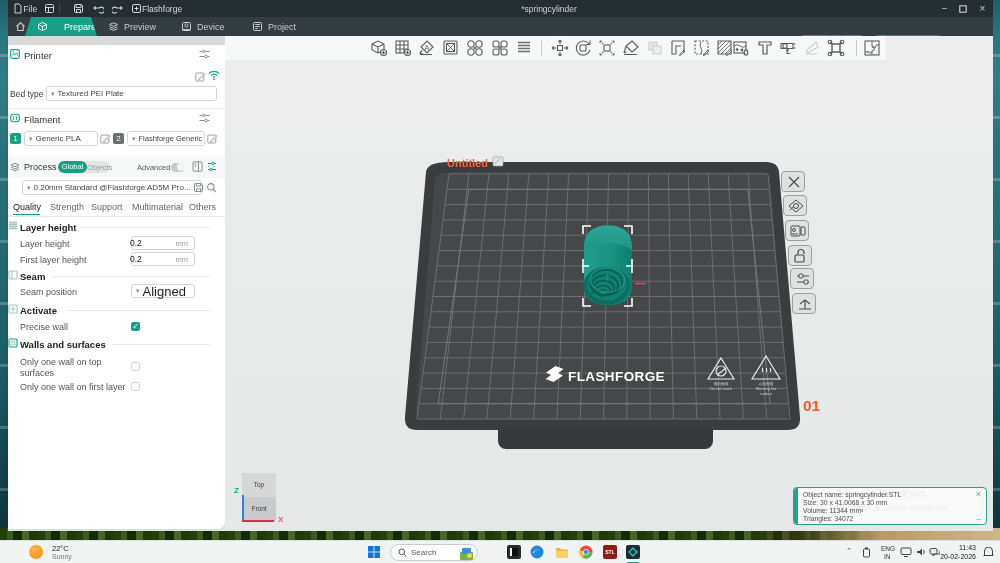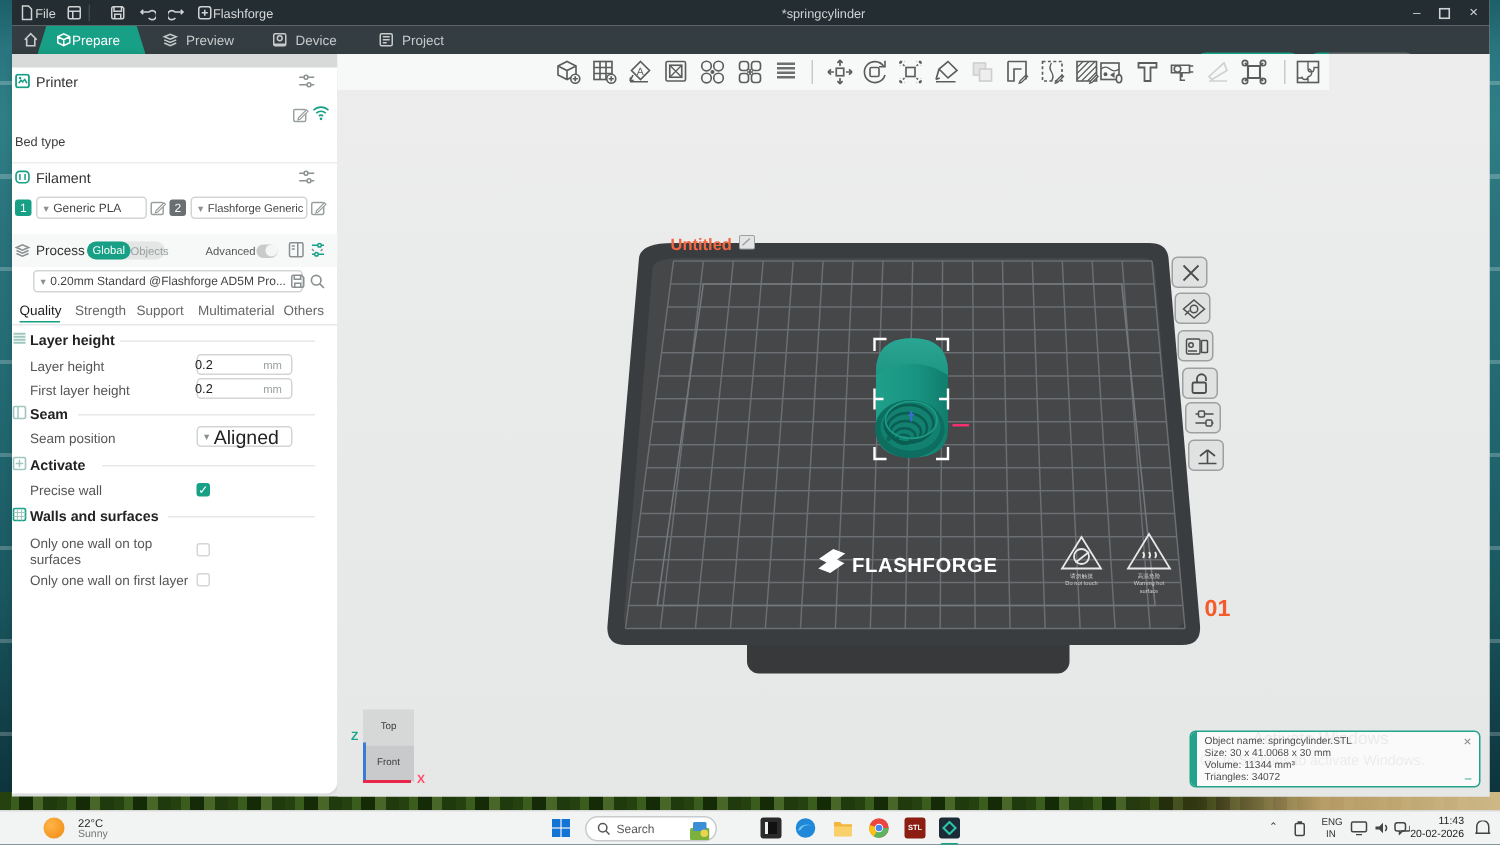--- a/index.html
+++ b/index.html
@@ -101,21 +101,21 @@
  <div class="tabbar">
   <div class="homebtn">
         <svg width="11" height="11" viewBox="0 0 11 11">
           <path d="M1.5 5.5 5.5 1.5 9.5 5.5M2.8 4.8v4.7h5.4V4.8" fill="none" stroke="#c7cbcc" stroke-width="1.1"></path>
         </svg>
       </div>
   <div class="tab active" style="left:17px;width:72px;clip-path:polygon(6px 0,calc(100% - 6px) 0,100% 100%,0 100%)">
     <svg style="margin-left:12px" width="11" height="11" viewBox="0 0 11 11">
           <path d="M1.5 3.5 5.5 1.5 9.5 3.5 9.5 7.5 5.5 9.5 1.5 7.5zM1.5 3.5 5.5 5.5 9.5 3.5M5.5 5.5v4" fill="none" stroke="#fff"></path>
         </svg>
-    <span style="margin-left:0">Prepare</span>
+    <span style="margin-left:16px">Prepare</span>
   </div>
   <div class="tab" style="left:100px">
     <svg width="11" height="11" viewBox="0 0 11 11">
           <path d="M1.5 3.5 5.5 1.8 9.5 3.5 5.5 5.2zM1.5 5.6 5.5 7.3 9.5 5.6M1.5 7.7 5.5 9.4 9.5 7.7" fill="none" stroke="#c7cbcc"></path>
         </svg>
     <span style="margin-left:5px">Preview</span>
   </div>
   <div class="tab" style="left:173px">
     <svg width="11" height="11" viewBox="0 0 11 11">
           <rect x="1.5" y="1.5" width="8" height="8" rx="1" fill="none" stroke="#c7cbcc"></rect>
@@ -164,20 +164,21 @@
       </svg>
   <svg class="abs" style="left:187px;top:35px" width="11" height="11" viewBox="0 0 11 11">
         <rect x="0.8" y="2" width="8" height="8" rx="1" fill="none" stroke="#9aa0a0"></rect>
         <path d="M4 7.5 9.3 2.2l1 1L5 8.5l-1.4.4z" fill="#fff" stroke="#9aa0a0" stroke-width="0.8"></path>
       </svg>
   <svg class="abs" style="left:200px;top:34px" width="12" height="11" viewBox="0 0 12 11">
         <path d="M1 3.5a7 7 0 0 1 10 0M2.8 5.5a4.5 4.5 0 0 1 6.4 0M4.6 7.4a2 2 0 0 1 2.8 0" fill="none" stroke="#17a086" stroke-width="1.1"></path>
         <circle cx="6" cy="9.2" r="0.9" fill="#17a086"></circle>
       </svg>
   <span class="lbl" style="left:2px;top:53px">Bed type</span>
+  <div class="inp" style="left:38px;top:50px;width:171px;height:15px"><span class="chev">▾</span>Textured PEI Plate</div>
 
   <div style="position:absolute;left:0;top:72px;width:100%;height:1px;background:#ededed"></div>
   <svg class="abs" style="left:2px;top:77px" width="10" height="10" viewBox="0 0 10 10">
         <rect x="0.7" y="1.2" width="8.6" height="7.6" rx="2.5" fill="none" stroke="#17a086" stroke-width="1.1"></rect>
         <path d="M3.3 3v4M6.7 3v4" stroke="#17a086" fill="none"></path>
       </svg>
   <span class="abs" style="left:16px;top:78px;font-size:9.5px;color:#333">Filament</span>
   <svg class="abs" style="left:191px;top:77px" width="11" height="10" viewBox="0 0 11 10">
         <path d="M0.5 2.5h3M6.5 2.5h4M0.5 7.5h5M8.5 7.5h2" stroke="#8a8f90" fill="none"></path>
         <circle cx="5" cy="2.5" r="1.3" fill="none" stroke="#8a8f90"></circle>

